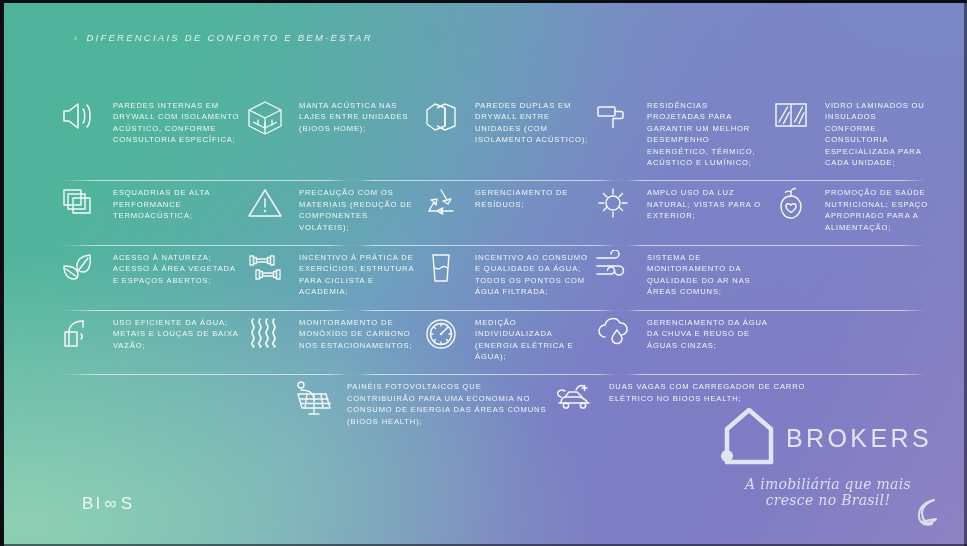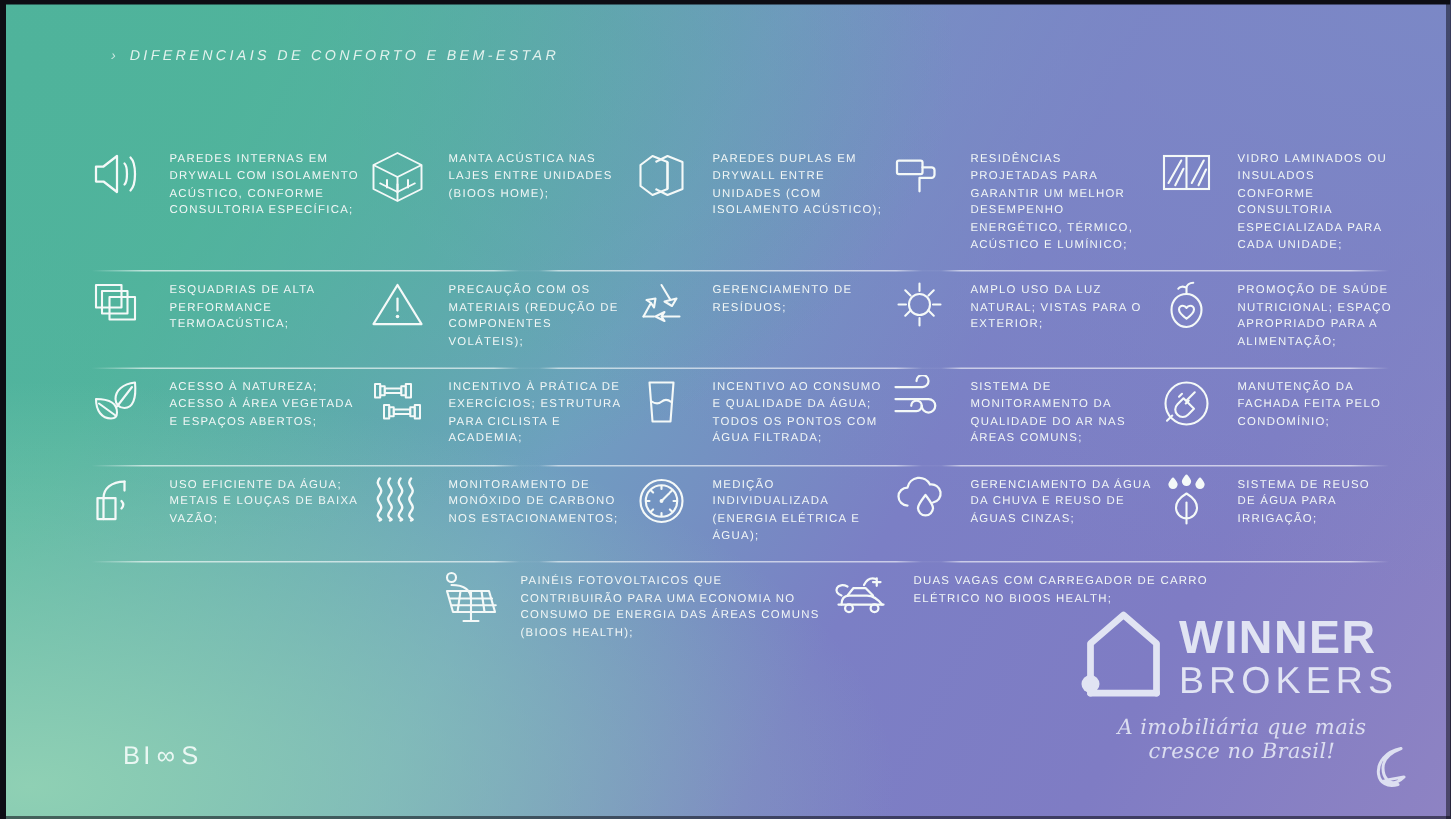--- a/index.html
+++ b/index.html
@@ -230,31 +230,20 @@
       <div class="cell c4">
         <span class="ico">
           <svg width="40" height="32" viewBox="0 0 40 32" fill="none" stroke="#f4f9f8" stroke-width="1.5" stroke-linecap="round">
             <path d="M4 8h18a4 4 0 1 0-4-4"></path>
               <path d="M4 16h22a4.5 4.5 0 1 1-4.5 4.5"></path>
               <path d="M4 24h14a3.5 3.5 0 1 0-3.5-3.5"></path>
           </svg>
         </span>
         <span class="txt">SISTEMA DE MONITORAMENTO DA QUALIDADE DO AR NAS ÁREAS COMUNS;</span>
       </div>
-      <div class="cell c5">
-        <span class="ico">
-          <svg width="40" height="38" viewBox="0 0 40 38" fill="none" stroke="#f4f9f8" stroke-width="1.4" stroke-linecap="round" stroke-linejoin="round">
-            <circle cx="20" cy="19" r="14"></circle>
-            <path d="M25.5 11.5 20 17"></path>
-              <path d="M14 19.5c-2 2-2 5 0 7s5 2 7 0l4-4-7-7-4 4z"></path>
-            <path d="M17 12.5 15 14.5M21.5 17 19.5 19M10.5 27 7 30.5"></path>
-          </svg>
-        </span>
-        <span class="txt">MANUTENÇÃO DA FACHADA FEITA PELO CONDOMÍNIO;</span>
-      </div>
     </div>
 
     <div class="row sep">
       <div class="cell c1">
         <span class="ico">
           <svg width="40" height="38" viewBox="0 0 40 38" fill="none" stroke="#f4f9f8" stroke-width="1.5" stroke-linecap="round" stroke-linejoin="round">
             <path d="M24 6c-9 0-14 5-14 11"></path>
               <path d="M6 17h12v14H6z"></path>
               <path d="M10 17v14"></path>
             <path d="M24 6v6"></path>
@@ -287,32 +276,20 @@
         <span class="txt">MEDIÇÃO INDIVIDUALIZADA (ENERGIA ELÉTRICA E ÁGUA);</span>
       </div>
       <div class="cell c4">
         <span class="ico">
           <svg width="40" height="34" viewBox="0 0 40 34" fill="none" stroke="#f4f9f8" stroke-width="1.5" stroke-linecap="round" stroke-linejoin="round">
             <path d="M12 22a6 6 0 0 1 0-12 8 8 0 0 1 15-2 6 6 0 0 1 2 12"></path>
             <path d="M24 15c-3 4-5 6.4-5 8.6a5 5 0 0 0 10 0C29 21.4 27 19 24 15z"></path>
           </svg>
         </span>
         <span class="txt">GERENCIAMENTO DA ÁGUA DA CHUVA E REUSO DE ÁGUAS CINZAS;</span>
-      </div>
-      <div class="cell c5">
-        <span class="ico">
-          <svg width="40" height="38" viewBox="0 0 40 38" fill="none" stroke="#f4f9f8" stroke-width="1.4" stroke-linecap="round" stroke-linejoin="round">
-            <path d="M11 4c-1.6 2-2.4 3-2.4 3.9a2.4 2.4 0 0 0 4.8 0C13.4 7 12.6 6 11 4z" fill="#f4f9f8"></path>
-            <path d="M20 2c-1.6 2-2.4 3-2.4 3.9a2.4 2.4 0 0 0 4.8 0C22.4 5 21.6 4 20 2z" fill="#f4f9f8"></path>
-            <path d="M29 4c-1.6 2-2.4 3-2.4 3.9a2.4 2.4 0 0 0 4.8 0C31.4 7 30.6 6 29 4z" fill="#f4f9f8"></path>
-            <path d="M20 14c-5 3-7 6-7 9.5a7 7 0 0 0 14 0C27 20 25 17 20 14z"></path>
-            <path d="M20 20v14"></path>
-          </svg>
-        </span>
-        <span class="txt">SISTEMA DE REUSO DE ÁGUA PARA IRRIGAÇÃO;</span>
       </div>
     </div>
 
     <div class="rowb">
       <div class="cell b1">
         <span class="ico">
           <svg width="42" height="40" viewBox="0 0 42 40" fill="none" stroke="#f4f9f8" stroke-width="1.4" stroke-linejoin="round" stroke-linecap="round">
             <circle cx="9" cy="6" r="3"></circle>
             <path d="M9 11c9 0 13 4 13 10"></path>
             <path d="M6 15h28l4 14H10z"></path>
@@ -344,21 +321,20 @@
   <div class="winner">
     <div class="wrow">
       <span>
         <svg width="58" height="62" viewBox="0 0 58 62" fill="none" stroke="#e9ecf7" stroke-width="4.5" stroke-linejoin="round" stroke-linecap="round">
           <path d="M8 58V25L30 6l22 19v33"></path>
           <path d="M8 58h44"></path>
           <circle cx="8" cy="52" r="6" fill="#e9ecf7" stroke="none"></circle>
         </svg>
       </span>
       <span class="wtext">
-        <div class="w1">WINNER</div>
         <div class="w2">BROKERS</div>
       </span>
     </div>
     <div class="tag">A imobiliária que mais cresce no Brasil!</div>
   </div>
 
   <div class="bioos">
     <span>BI</span>
     <span class="inf">∞</span>
     <span>S</span>

